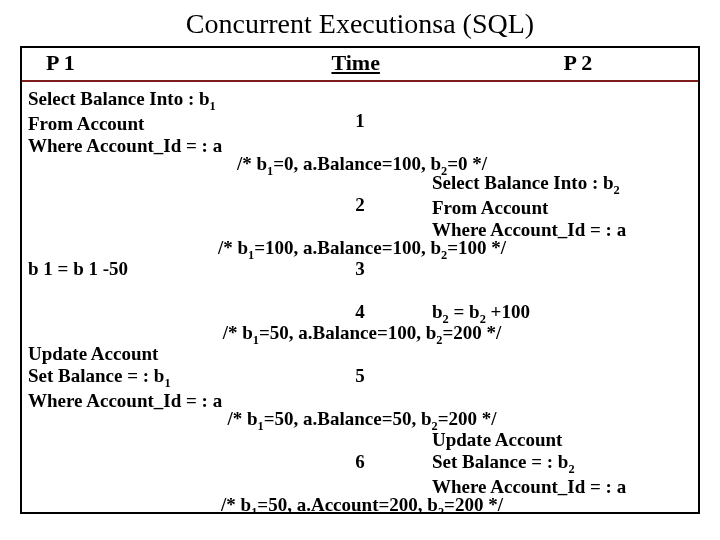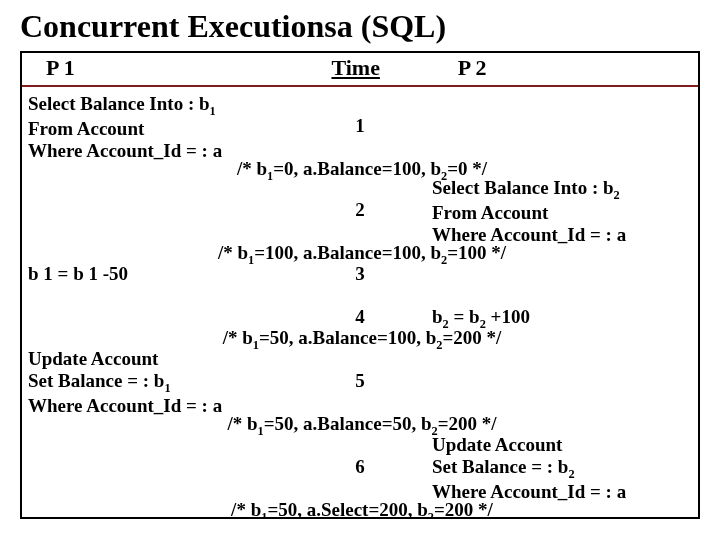--- a/index.html
+++ b/index.html
@@ -8,40 +8,41 @@
     background: #fff;
     font-family: "Times New Roman", Times, serif;
     width: 720px;
     height: 540px;
     box-sizing: border-box;
   }
   .slide {
     padding: 8px 20px 0 20px;
   }
   .title {
-    font-size: 32px;
-    font-weight: bold;
+    font-size: 28px;
+    font-weight: normal;
+    text-align: center;
     margin: 0 0 6px 0;
   }
   .tbl {
     border: 2px solid #000;
     width: 100%;
     box-sizing: border-box;
     position: relative;
     overflow: hidden;
   }
   .header-row {
     display: flex;
     border-bottom: 2px solid #7f1d1d;
     font-size: 22px;
     font-weight: bold;
   }
   .col1h { width: 36%; padding: 2px 0 4px 24px; }
   .col2h { width: 26%; text-align: center; padding: 2px 0 4px 0; text-decoration: underline; }
-  .col3h { width: 38%; padding: 2px 0 4px 20px; }
+  .col3h { width: 38%; padding: 2px 0 4px 20px; text-align: center; }
   .body {
     position: relative;
     height: 430px;
     font-size: 19px;
     line-height: 1.15;
     font-weight: bold;
   }
   .p1col { position: absolute; left: 6px; width: 250px; }
   .timecol { position: absolute; left: 0; right: 0; text-align: center; }
   .statecol { position: absolute; left: 130px; width: 420px; text-align: center; }
@@ -108,18 +109,18 @@
       </div>
 
       <div class="p2col" style="top:347px;">
         <span>Update Account</span><br>
         <span>Set Balance = : b</span><sub class="s">2</sub><br>
         <span>Where Account_Id = : a</span>
       </div>
       <div class="timecol" style="top:369px;">6</div>
 
       <div class="statecol" style="top:412px;">
-        <span>/* b</span><sub class="s">1</sub><span>=50, a.Select=200, b</span><sub class="s">2</sub><span>=200 */</span>
+        <span>/* b</span><sub class="s">1</sub><span>=50, a.Account=200, b</span><sub class="s">2</sub><span>=200 */</span>
       </div>
 
     </div>
   </div>
 </div>
 
 </body></html>

